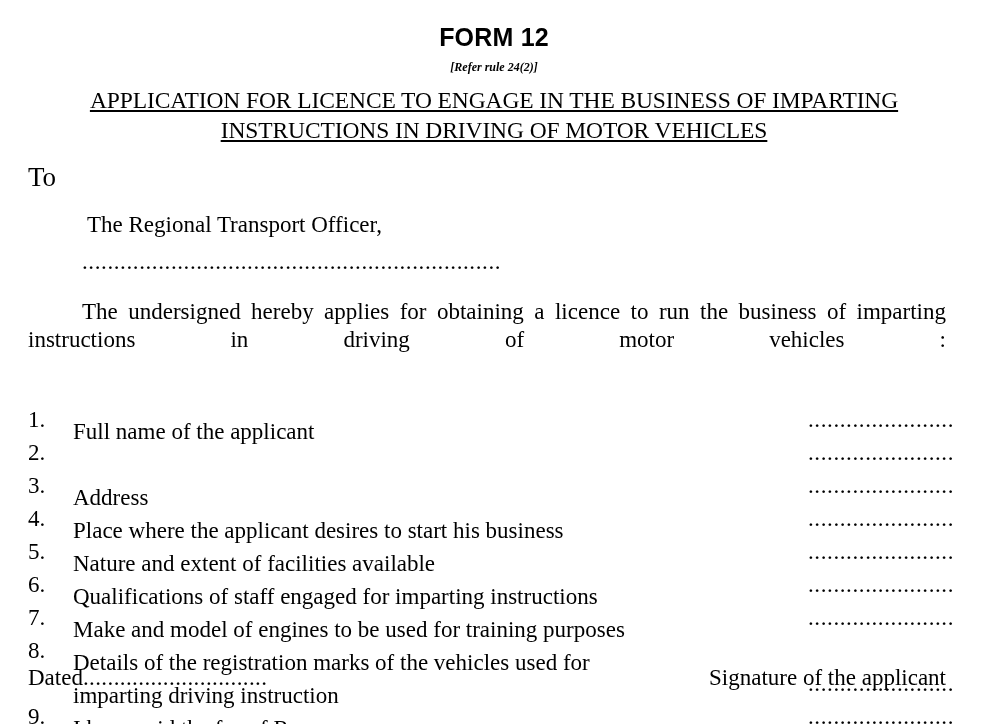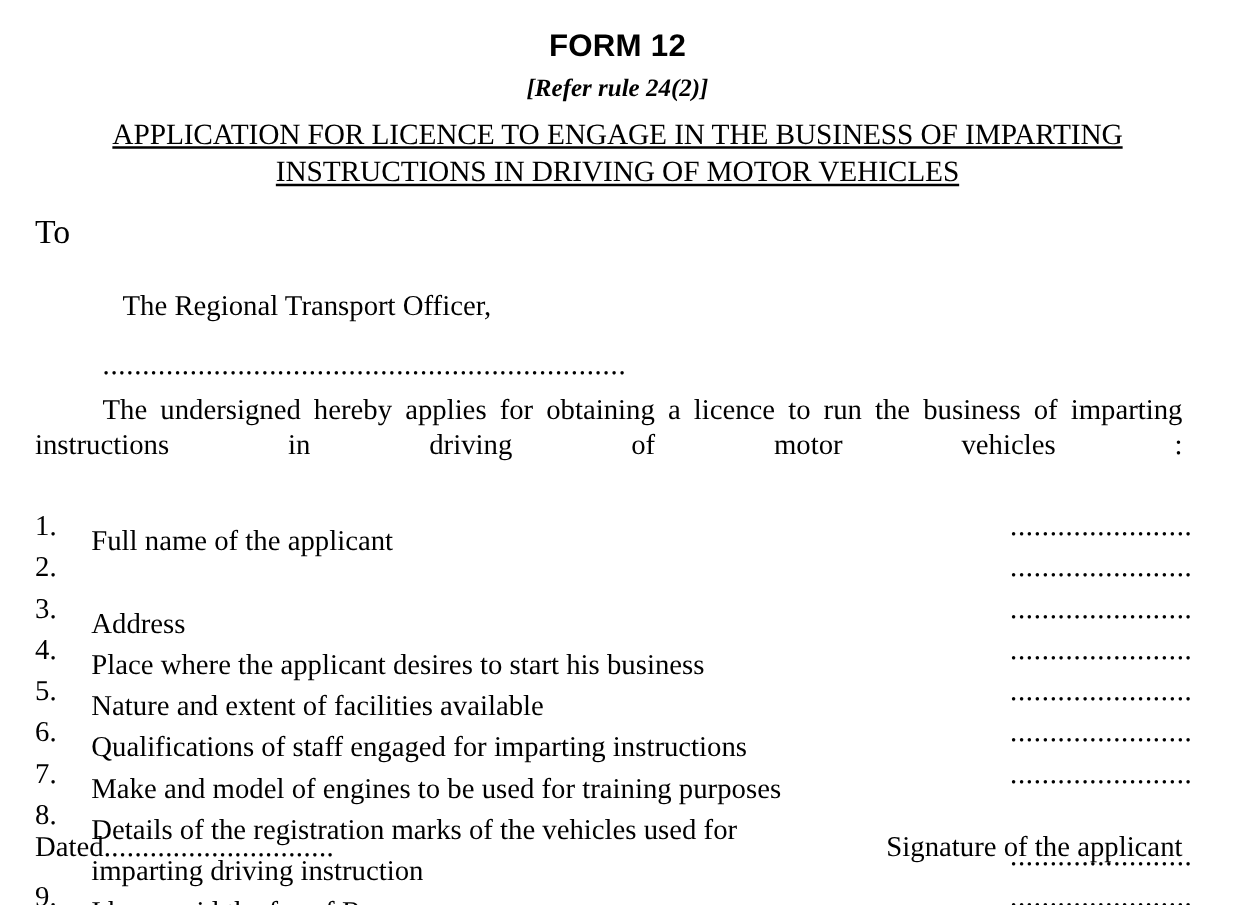--- a/index.html
+++ b/index.html
@@ -33,21 +33,21 @@
     font-size: 25px;
     letter-spacing: 0.2px;
     margin: 0;
     padding-top: 24px;
     line-height: 1.05;
   }
   .rule-ref {
     text-align: center;
     font-style: italic;
     font-weight: bold;
-    font-size: 20px;
+    font-size: 12px;
     margin: 0;
     padding-top: 11px;
     line-height: 1.05;
   }
   .main-title {
     text-align: center;
     font-size: 23.5px;
     font-weight: normal;
     margin: 0;
     padding-top: 11px;
@@ -62,41 +62,41 @@
 
   
   .to-label {
     margin: 0;
     padding-left: 28px;
     padding-top: 16px;
     font-size: 27px;
     line-height: 1.2;
   }
   .addressee {
-    margin: 16px;
+    margin: 5px;
     padding-left: 82px;
     padding-top: 13px;
     font-size: 23px;
     line-height: 1.2;
   }
   .addressee-dots {
     margin: 0;
     padding-left: 82px;
     padding-top: 6px;
     font-size: 23px;
     line-height: 1.05;
     letter-spacing: 0.6px;
     overflow: hidden;
     white-space: nowrap;
     width: 420px;
   }
 
   
   .intro {
-    margin: 0;
+    margin: 15px;
     padding-top: 9px;
     margin-left: 28px;
     width: 918px;
     font-size: 23px;
     line-height: 1.22;
     text-align: justify;
     text-justify: inter-word;
     text-indent: 54px;
   }
   .intro::after {

